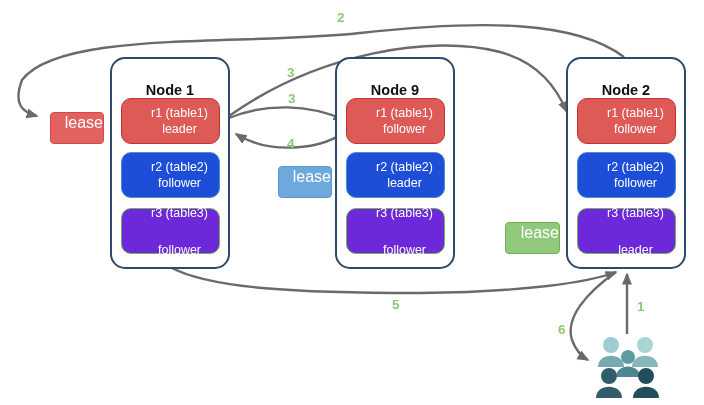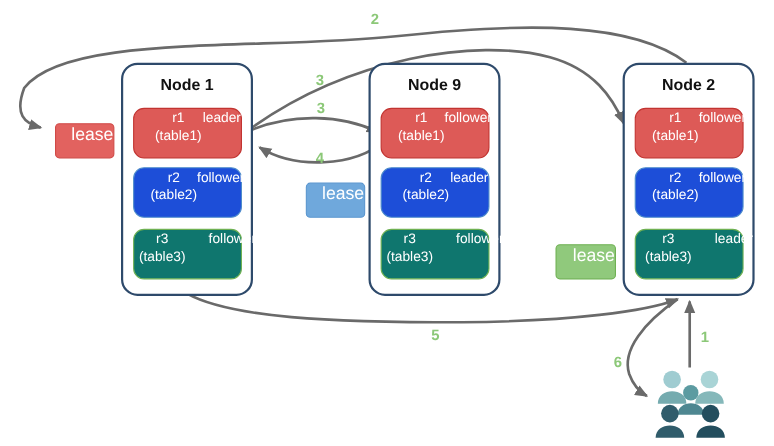--- a/index.html
+++ b/index.html
@@ -5,31 +5,31 @@
   html,body{margin:0;padding:0;background:#ffffff;}
   body{font-family:"Liberation Sans",sans-serif;}
   #canvas{position:relative;width:704px;height:405px;background:#ffffff;overflow:hidden;}
 
   
   .node{position:absolute;top:57px;width:120px;height:212px;background:#ffffff;
         border:2px solid #2E4A6B;border-radius:15px;box-sizing:border-box;}
   #node1{left:110px}
   #node2{left:335px}
   #node3{left:566px}
-  .node-title{margin-top:11px;text-align:center;font-weight:bold;font-size:14.5px;color:#111111;}
+  .node-title{margin-top:23px;text-align:center;font-weight:bold;font-size:14.5px;color:#111111;}
 
   .replica{position:absolute;left:9px;width:99px;height:46px;border-radius:10px;
            box-sizing:border-box;color:#ffffff;font-size:12.5px;text-align:center;
-           display:flex;flex-direction:row;justify-content:center;line-height:1.28;padding-left:18px;}
+           display:flex;flex-direction:column;justify-content:center;line-height:1.28;padding-left:18px;}
   .replica.p1{top:39px}
   .replica.p2{top:93px}
   .replica.p3{top:149px}
   .red{background:#DD5A57;border:1.5px solid #C23431;}
   .blue{background:#1d4ed8;border:1.5px solid #4E8CCB;}
-  .green{background:#0f766e;border:1.5px solid #6FB153;gap:21px;}
+  .green{background:#6d28d9;border:1.5px solid #6FB153;gap:21px;}
 
   
   .lease{position:absolute;width:54px;height:32px;border-radius:4px;color:#ffffff;
          font-size:16px;text-align:right;line-height:19px;box-sizing:border-box;}
   .lease-red{left:50px;top:112px;background:#E2625F;border:1px solid #D04A47;}
   .lease-blue{left:278px;top:166px;background:#6FA8DC;border:1px solid #5B96CF;}
   .lease-green{left:505px;top:222px;width:55px;background:#90C97C;border:1px solid #6FB153;}
 
   
   .num{position:absolute;font-weight:bold;font-size:13.5px;color:#8CC878;}

